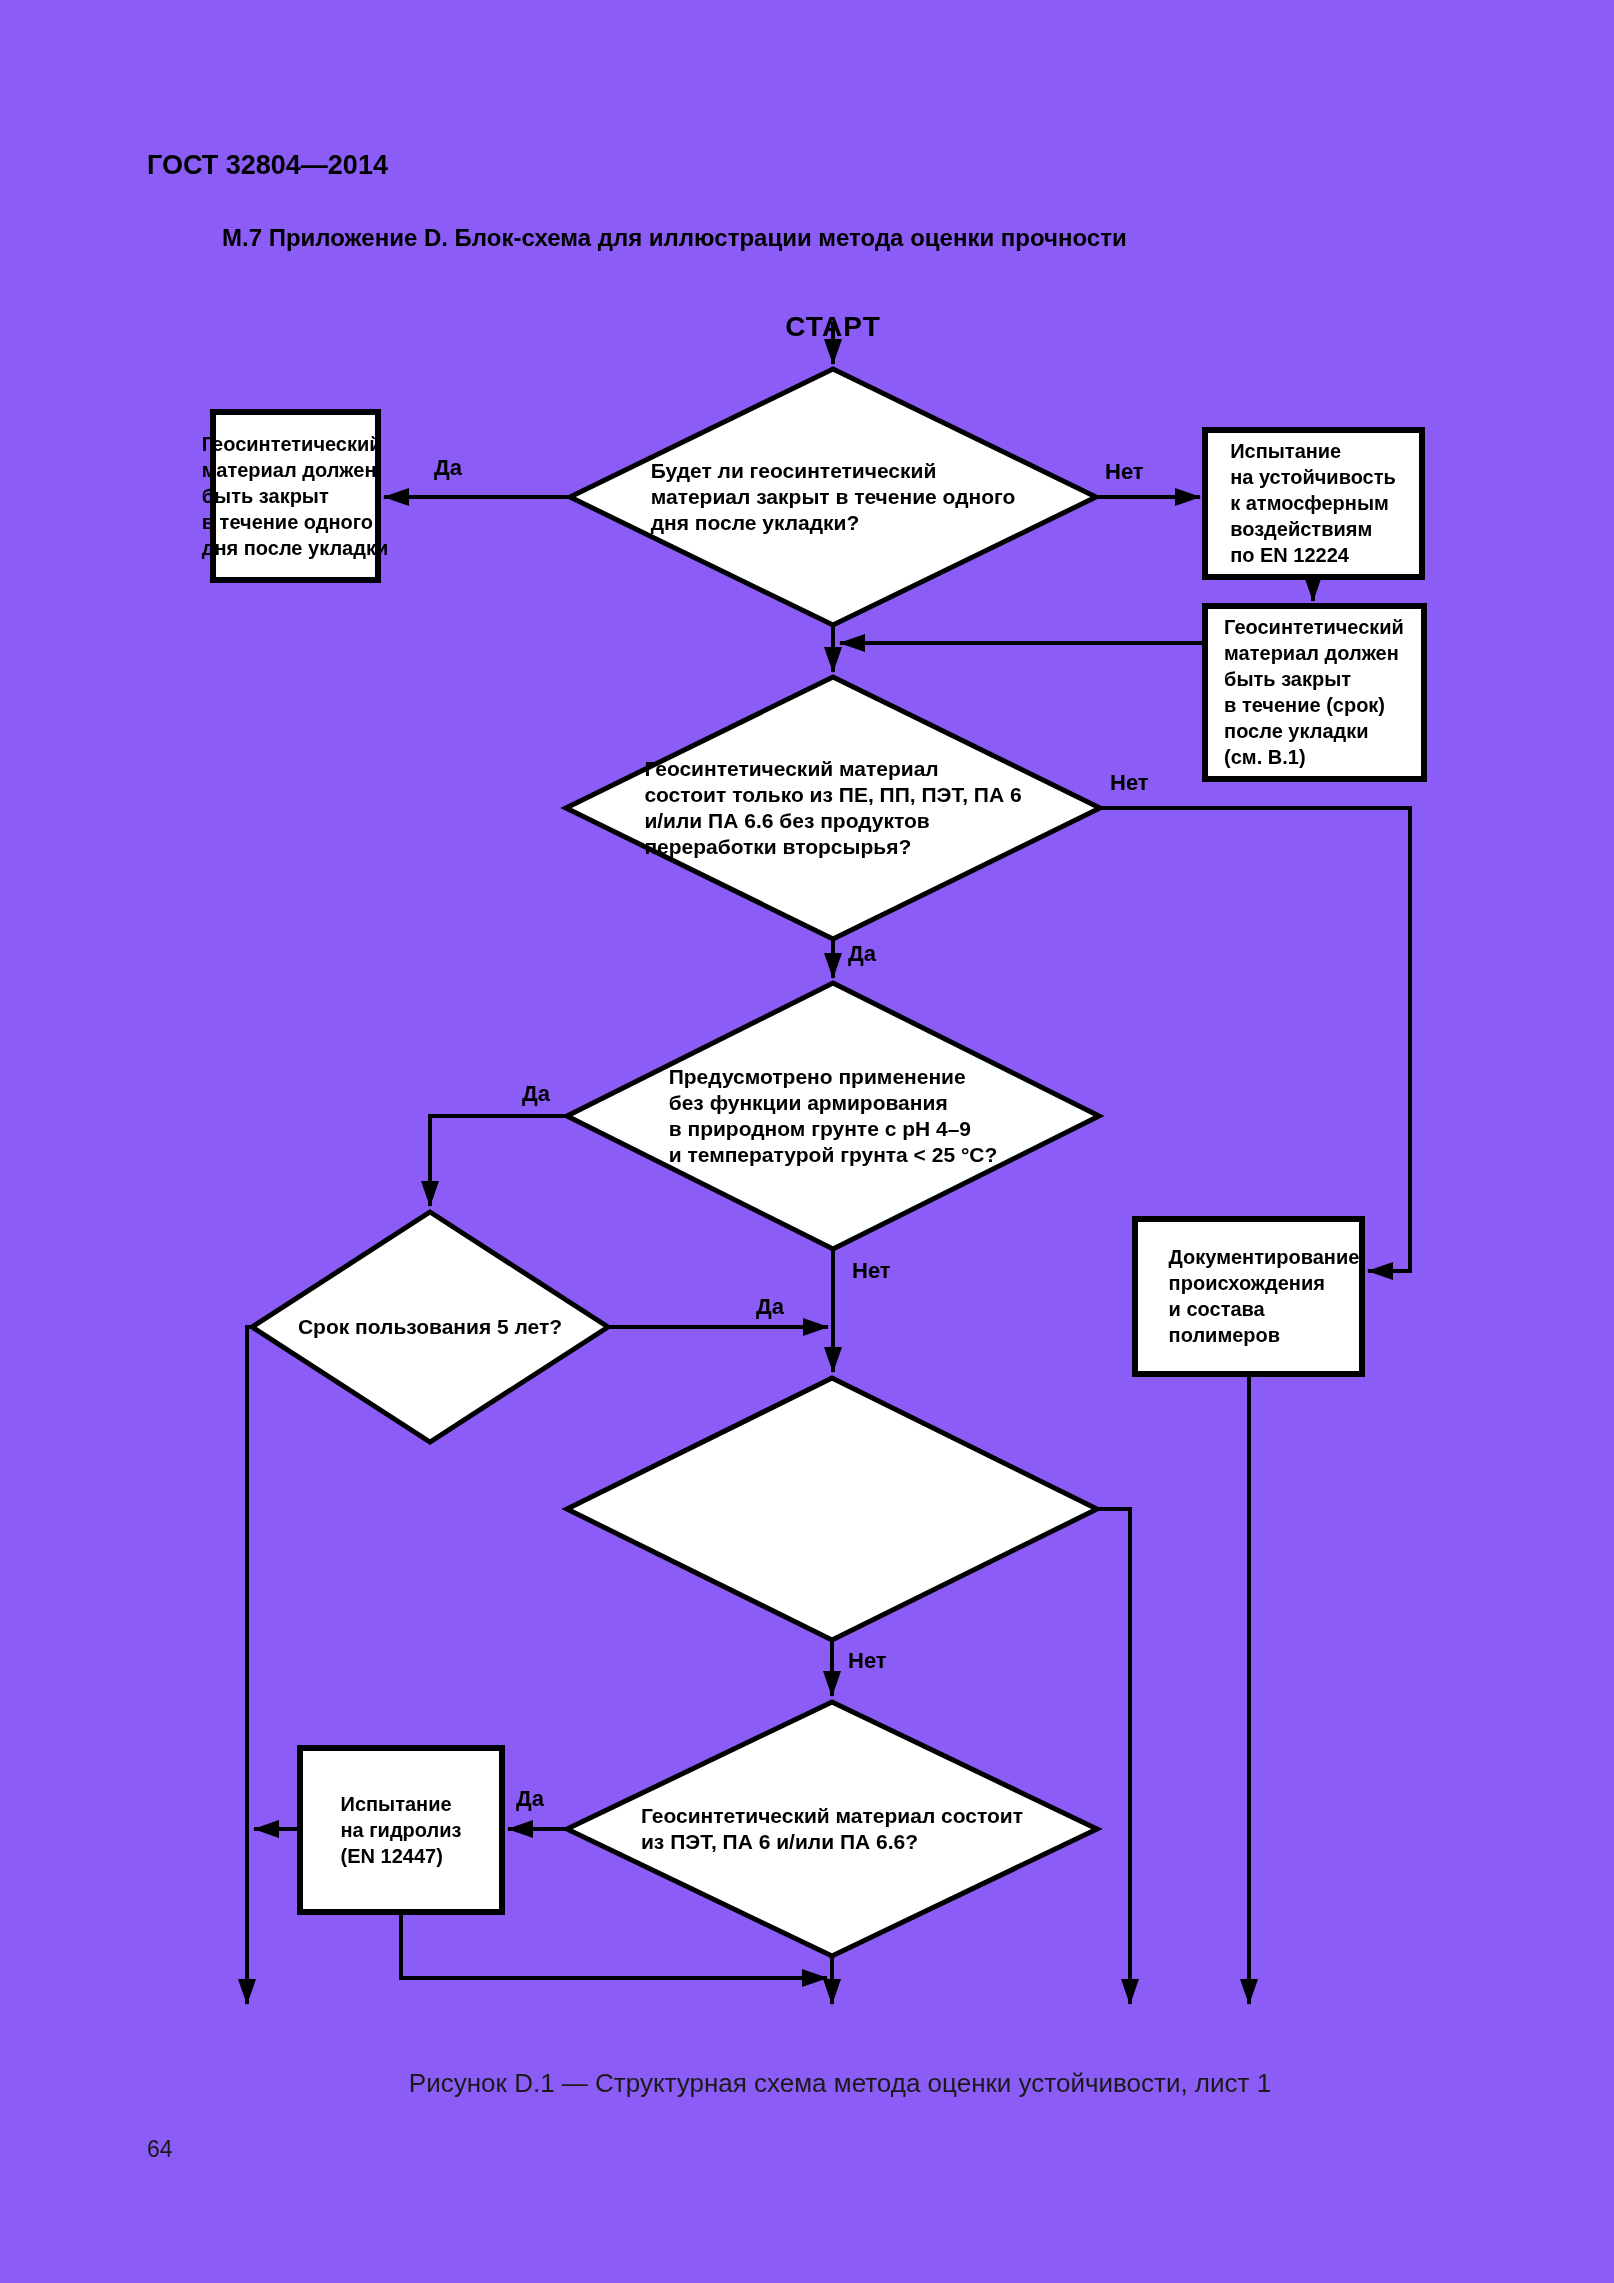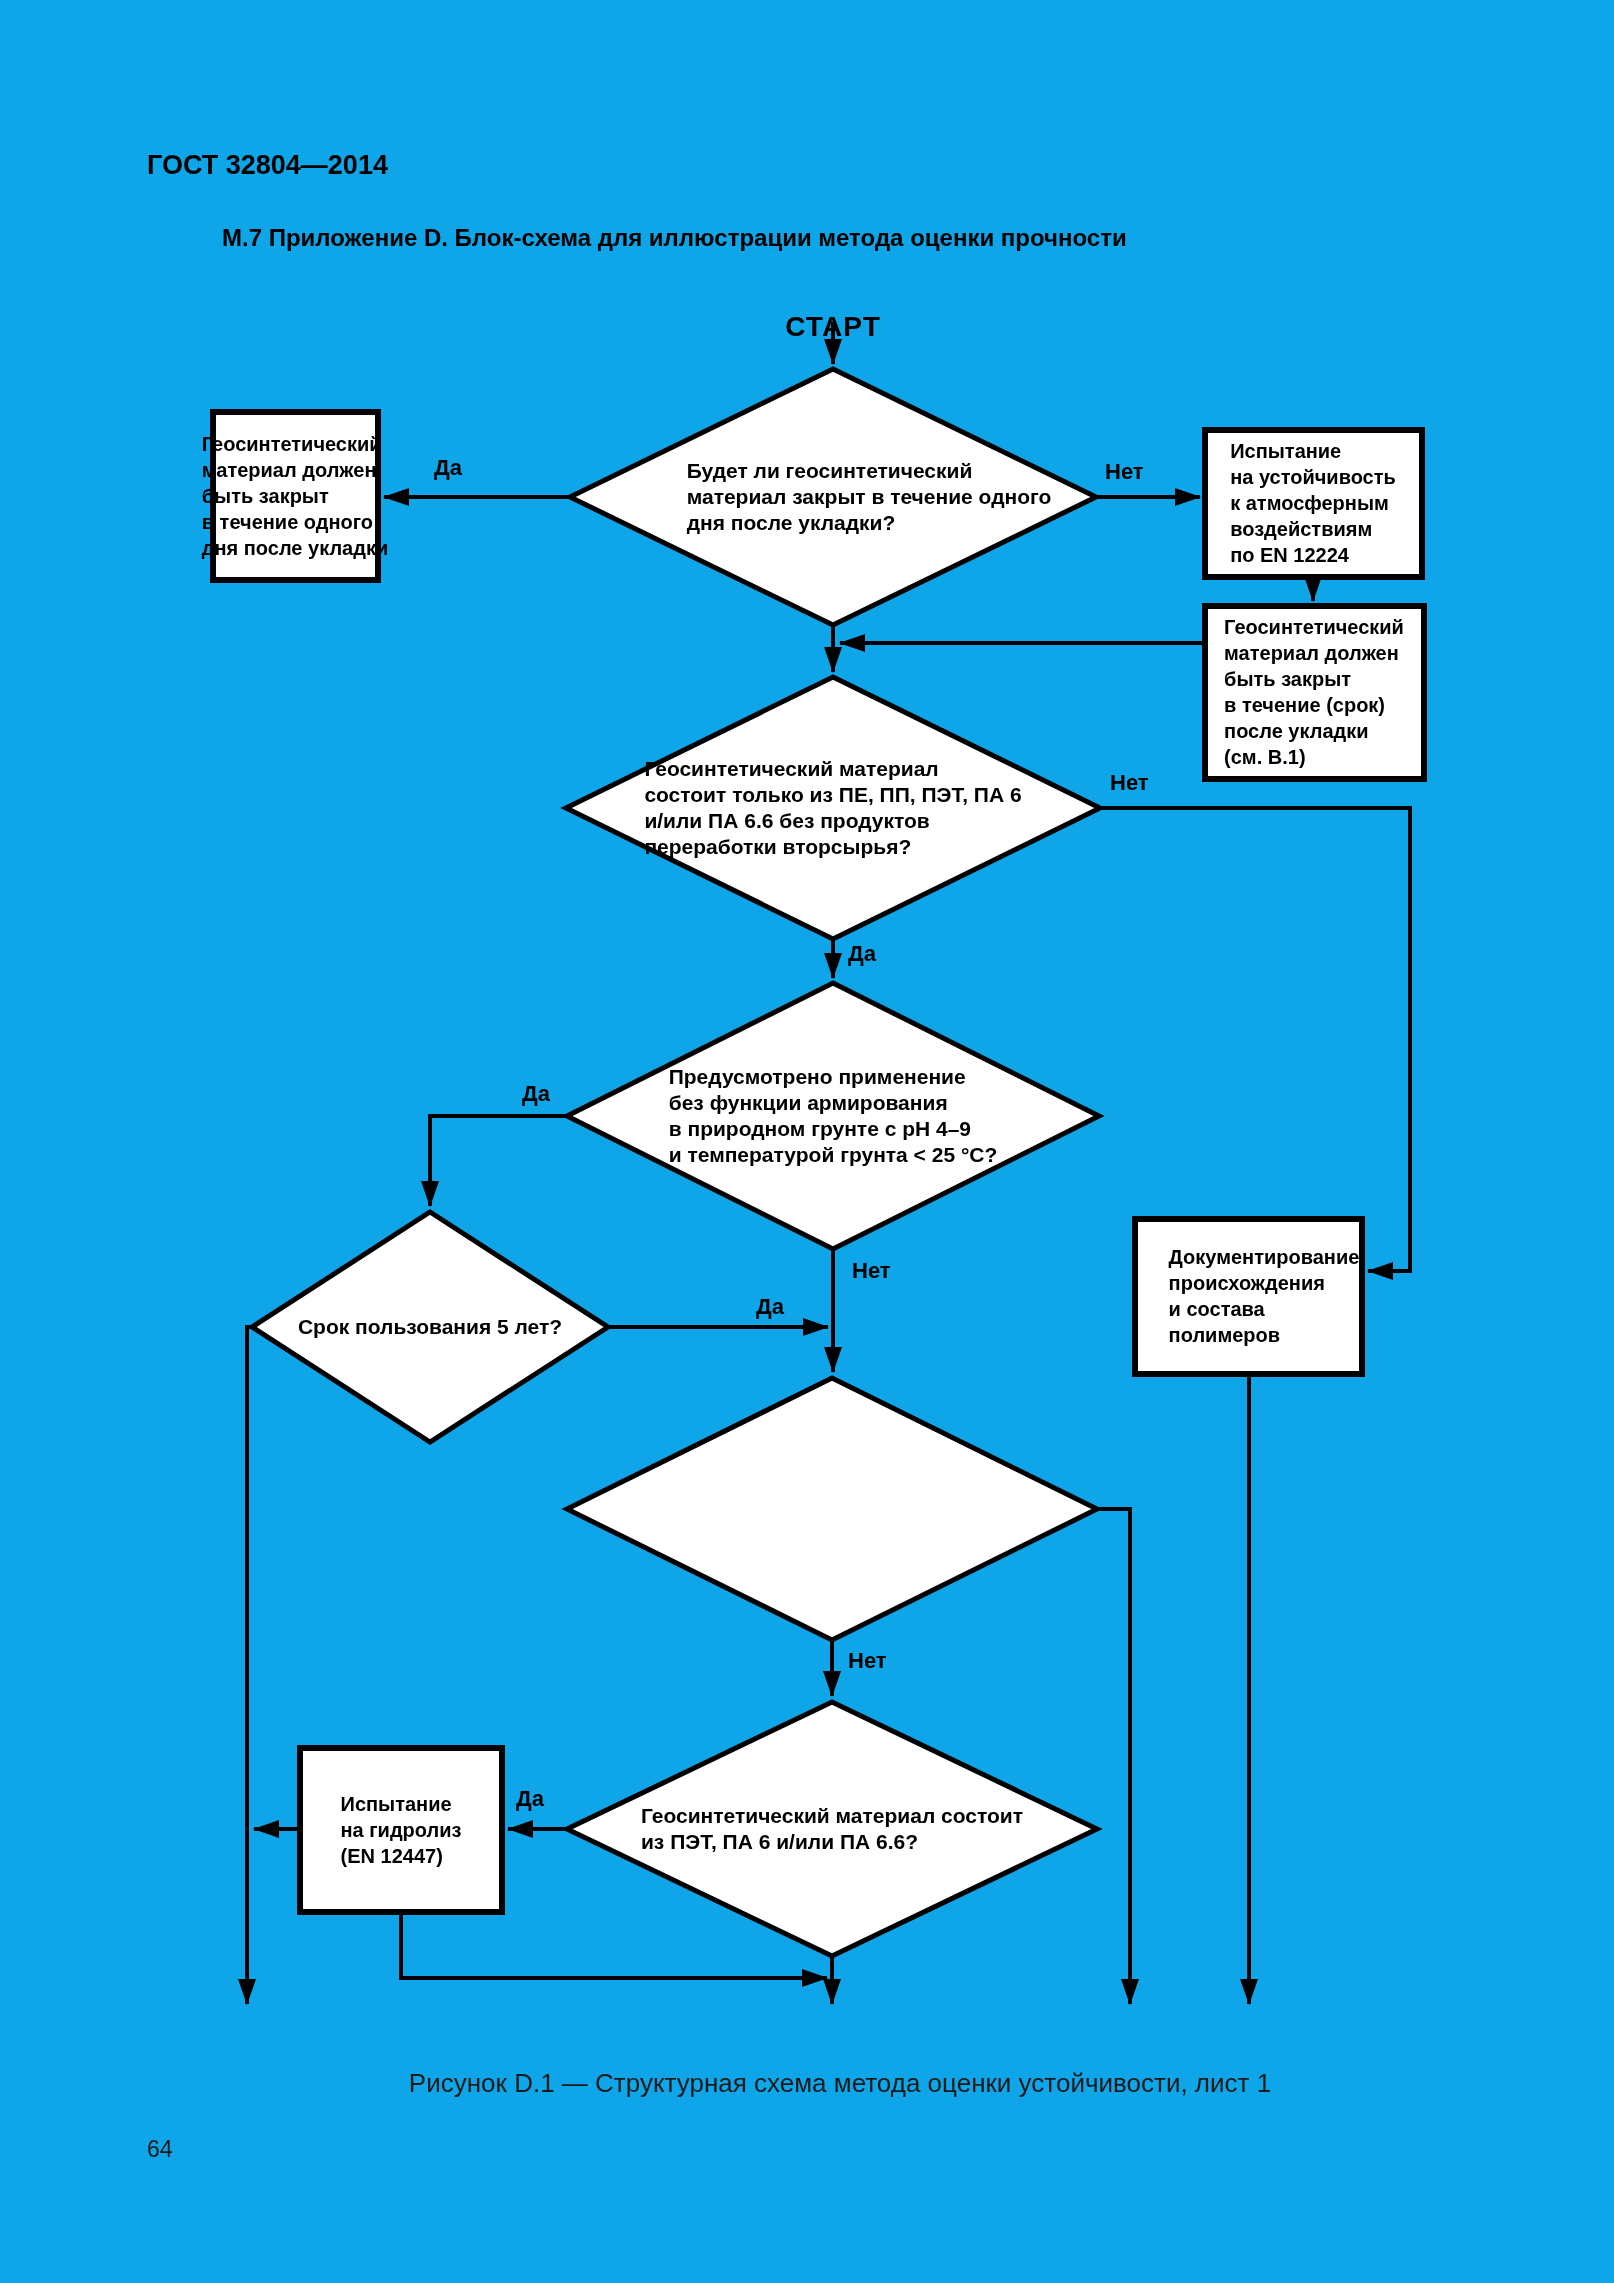--- a/index.html
+++ b/index.html
@@ -1,20 +1,20 @@
 <!DOCTYPE html>
 <html><head>
 <meta charset="utf-8">
 <style>
   html,body{margin:0;padding:0;background:#ffffff;}
   #page{
     position:relative;
     width:1614px;
     height:2283px;
-    background:#0ea5e9;
+    background:#8b5cf6;
     font-family:"Liberation Sans", sans-serif;
     color:#000;
     overflow:hidden;
   }
   #chart-svg{position:absolute;left:0;top:0;width:1614px;height:2283px;}
   .t{
     position:absolute;
     transform:translate(-50%,-50%);
     text-align:left;
     white-space:pre-line;
@@ -110,21 +110,21 @@
       <rect x="213" y="412" width="165" height="168"></rect>
       <rect x="1205" y="430" width="217" height="147"></rect>
       <rect x="1205" y="606" width="219" height="173"></rect>
       <rect x="1135" y="1219" width="227" height="155"></rect>
       <rect x="300" y="1748" width="202" height="164"></rect>
     </g>
   </svg>
 
   <div class="start" style="left:833px;top:283px;">СТАРТ</div>
 
-  <div class="t node-text" style="left:869px;top:497px;">Будет ли геосинтетический
+  <div class="t node-text" style="left:833px;top:497px;">Будет ли геосинтетический
 материал закрыт в течение одного
 дня после укладки?</div>
 
   <div class="t box-text" style="left:295px;top:496px;">Геосинтетический
 материал должен
 быть закрыт
 в течение одного
 дня после укладки</div>
 
   <div class="t box-text" style="left:1313px;top:503px;">Испытание

